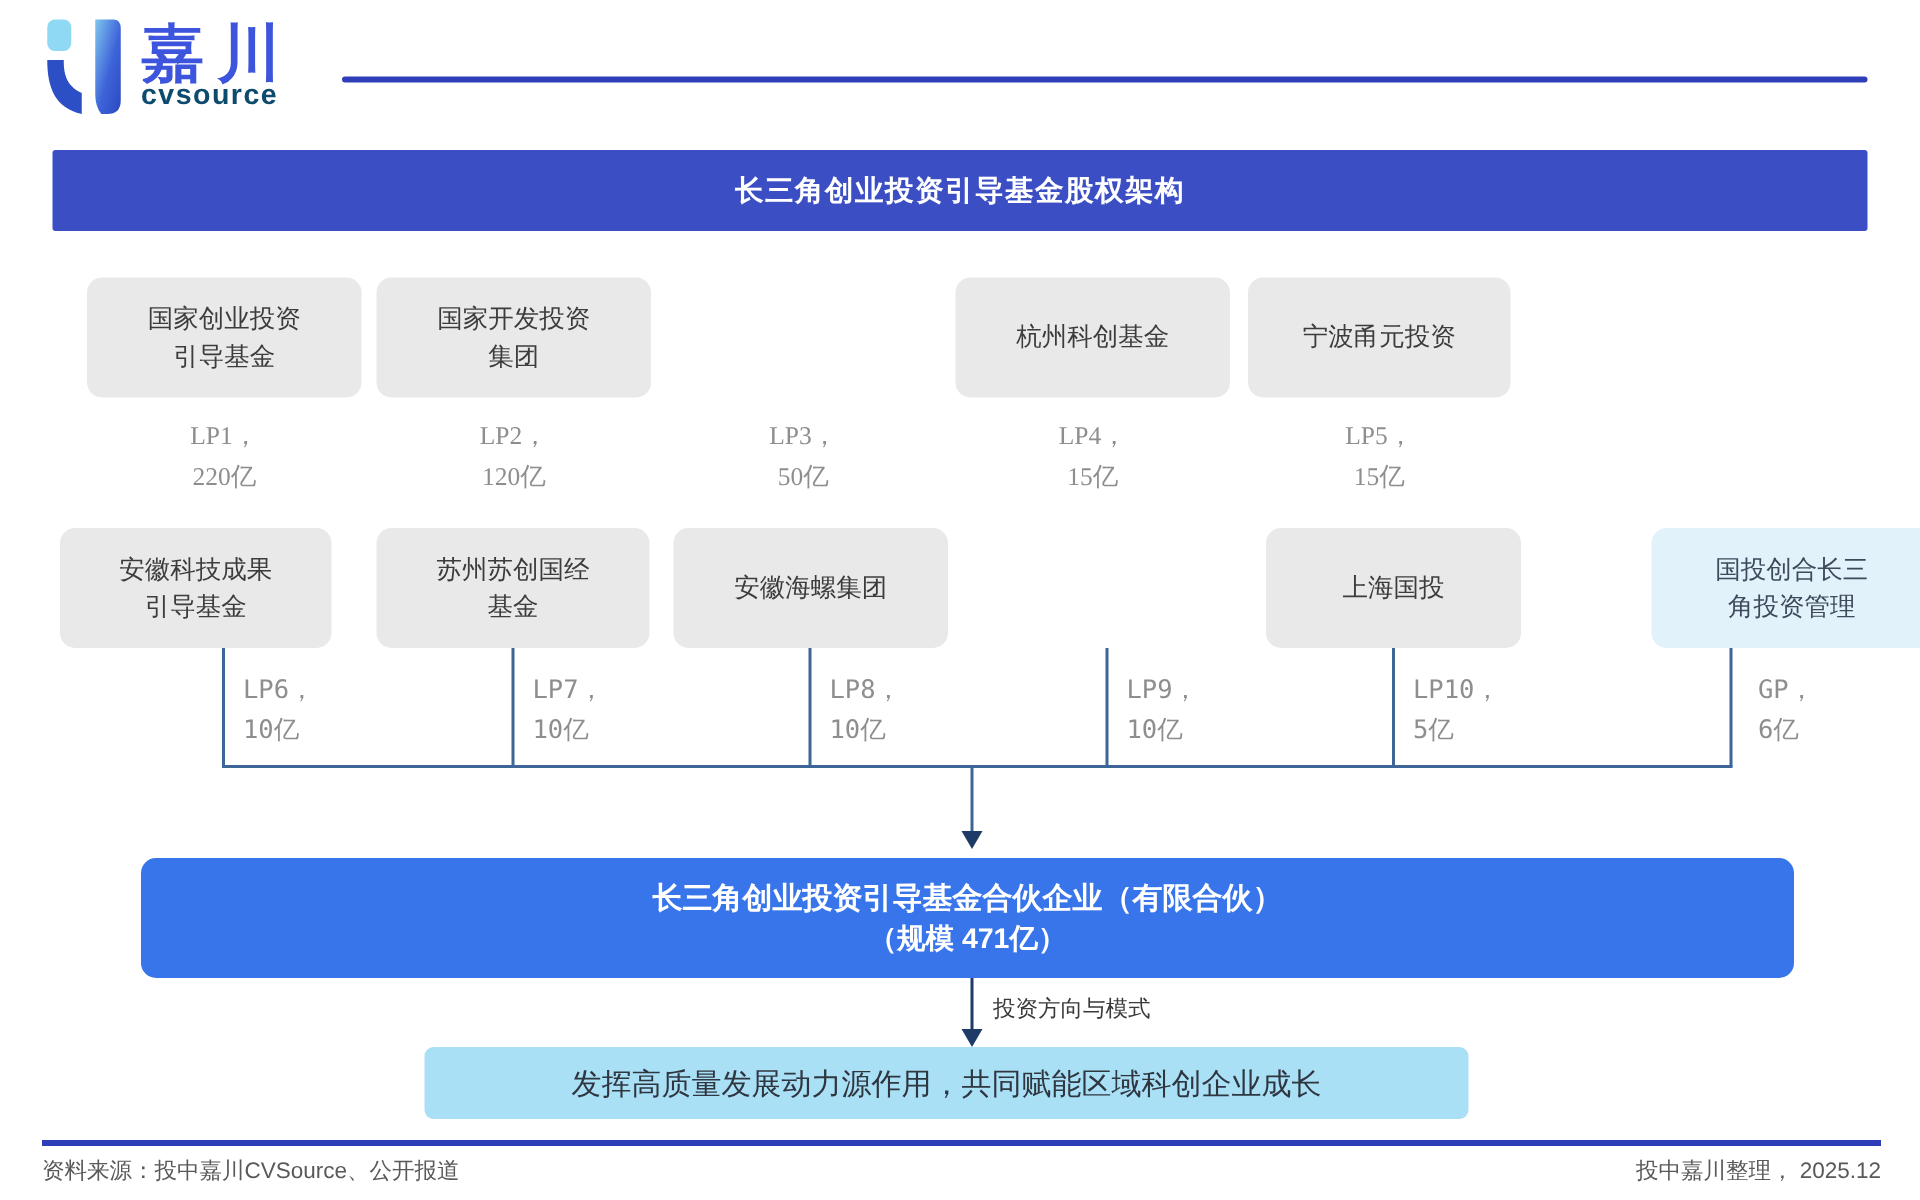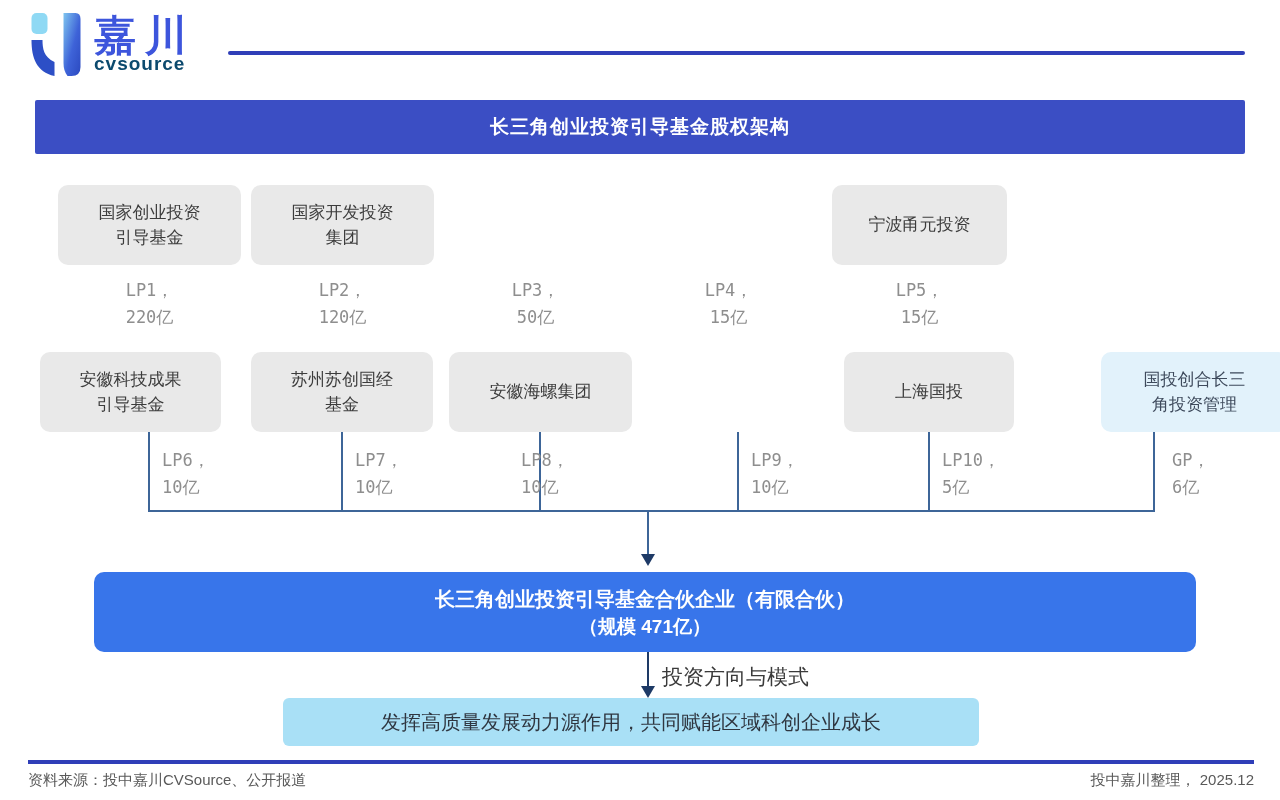--- a/index.html
+++ b/index.html
@@ -22,38 +22,38 @@
   
   .box{position:absolute;height:80px;background:var(--lp-box-bg);border-radius:10px;
        display:flex;align-items:center;justify-content:center;text-align:center;
        font-size:17px;color:#3C3C3C;white-space:pre-line;line-height:1.5;}
   .row1{top:185px;} .row2{top:352px;}
   .gp{background:var(--gp-box-bg);color:#3E4A5C;}
 
   
   .stake{position:absolute;font-family:"DejaVu Sans Mono","Liberation Mono",monospace;
          color:#8E8E8E;font-size:17px;line-height:1.6;white-space:pre-line;}
-  .stake.r1{top:277px;text-align:center;}
+  .stake.r1{top:277px;text-align:center;font-family:Liberation Serif, serif;}
   .stake.r2{top:447px;text-align:left;width:95px;}
 
   
   .vline{position:absolute;top:432px;height:79px;width:2px;background:var(--connector);}
   .hline{position:absolute;top:510px;height:2px;background:var(--connector);}
   .stem{position:absolute;width:2px;background:var(--connector);}
   .arrowhead{position:absolute;width:0;height:0;border-left:7px solid transparent;
              border-right:7px solid transparent;border-top:12px solid var(--arrow);}
 
   
   .fund{position:absolute;left:94px;top:572px;width:1102px;height:80px;background:var(--fund-box-bg);
         border-radius:10px;display:flex;flex-direction:column;align-items:center;justify-content:center;
         color:#fff;font-weight:700;}
   .fund .l1{font-size:20px;line-height:1.5;}
   .fund .l2{font-size:19px;line-height:1.4;}
 
-  .flow-label{position:absolute;left:662px;top:663px;font-size:21px;color:#3A3A3A;}
+  .flow-label{position:absolute;left:662px;top:663px;font-size:15px;color:#3A3A3A;}
 
   
   .mission{position:absolute;left:283px;top:698px;width:696px;height:48px;background:var(--mission-bg);
            border-radius:6px;display:flex;align-items:center;justify-content:center;
            font-size:20px;color:#2F3640;}
 
   
   .footer-line{position:absolute;left:28px;top:760px;width:1226px;height:4px;background:#2F3EB8;}
   .footer-src{position:absolute;left:28px;top:771px;font-size:15px;color:#595959;}
   .footer-credit{position:absolute;right:26px;top:771px;font-size:15px;color:#595959;}
@@ -84,20 +84,21 @@
   <div class="header-line"></div>
 
   <div class="banner">
     <span>长三角创业投资引导基金股权架构</span>
   </div>
 
   <div class="box row1" style="left:58px;width:183px">国家创业投资
 引导基金</div>
   <div class="box row1" style="left:251px;width:183px">国家开发投资
 集团</div>
+  <div class="box row1" style="left:637px;width:183px">杭州科创基金</div>
   <div class="box row1" style="left:832px;width:175px">宁波甬元投资</div>
 
   <div class="stake r1" style="left:58px;width:183px">LP1，
 220亿</div>
   <div class="stake r1" style="left:251px;width:183px">LP2，
 120亿</div>
   <div class="stake r1" style="left:444px;width:183px">LP3，
 50亿</div>
   <div class="stake r1" style="left:637px;width:183px">LP4，
 15亿</div>
@@ -118,21 +119,21 @@
   <div class="vline" style="left:539px"></div>
   <div class="vline" style="left:737px"></div>
   <div class="vline" style="left:928px"></div>
   <div class="vline" style="left:1153px"></div>
   <div class="hline" style="left:148px;width:1007px"></div>
 
   <div class="stake r2" style="left:162px">LP6，
 10亿</div>
   <div class="stake r2" style="left:355px">LP7，
 10亿</div>
-  <div class="stake r2" style="left:521px">LP8，
+  <div class="stake r2" style="left:553px">LP8，
 10亿</div>
   <div class="stake r2" style="left:751px">LP9，
 10亿</div>
   <div class="stake r2" style="left:942px">LP10，
 5亿</div>
   <div class="stake r2" style="left:1172px">GP，
 6亿</div>
 
   <div class="stem" style="left:647px;top:510px;height:44px"></div>
   <div class="arrowhead" style="left:641px;top:554px"></div>

